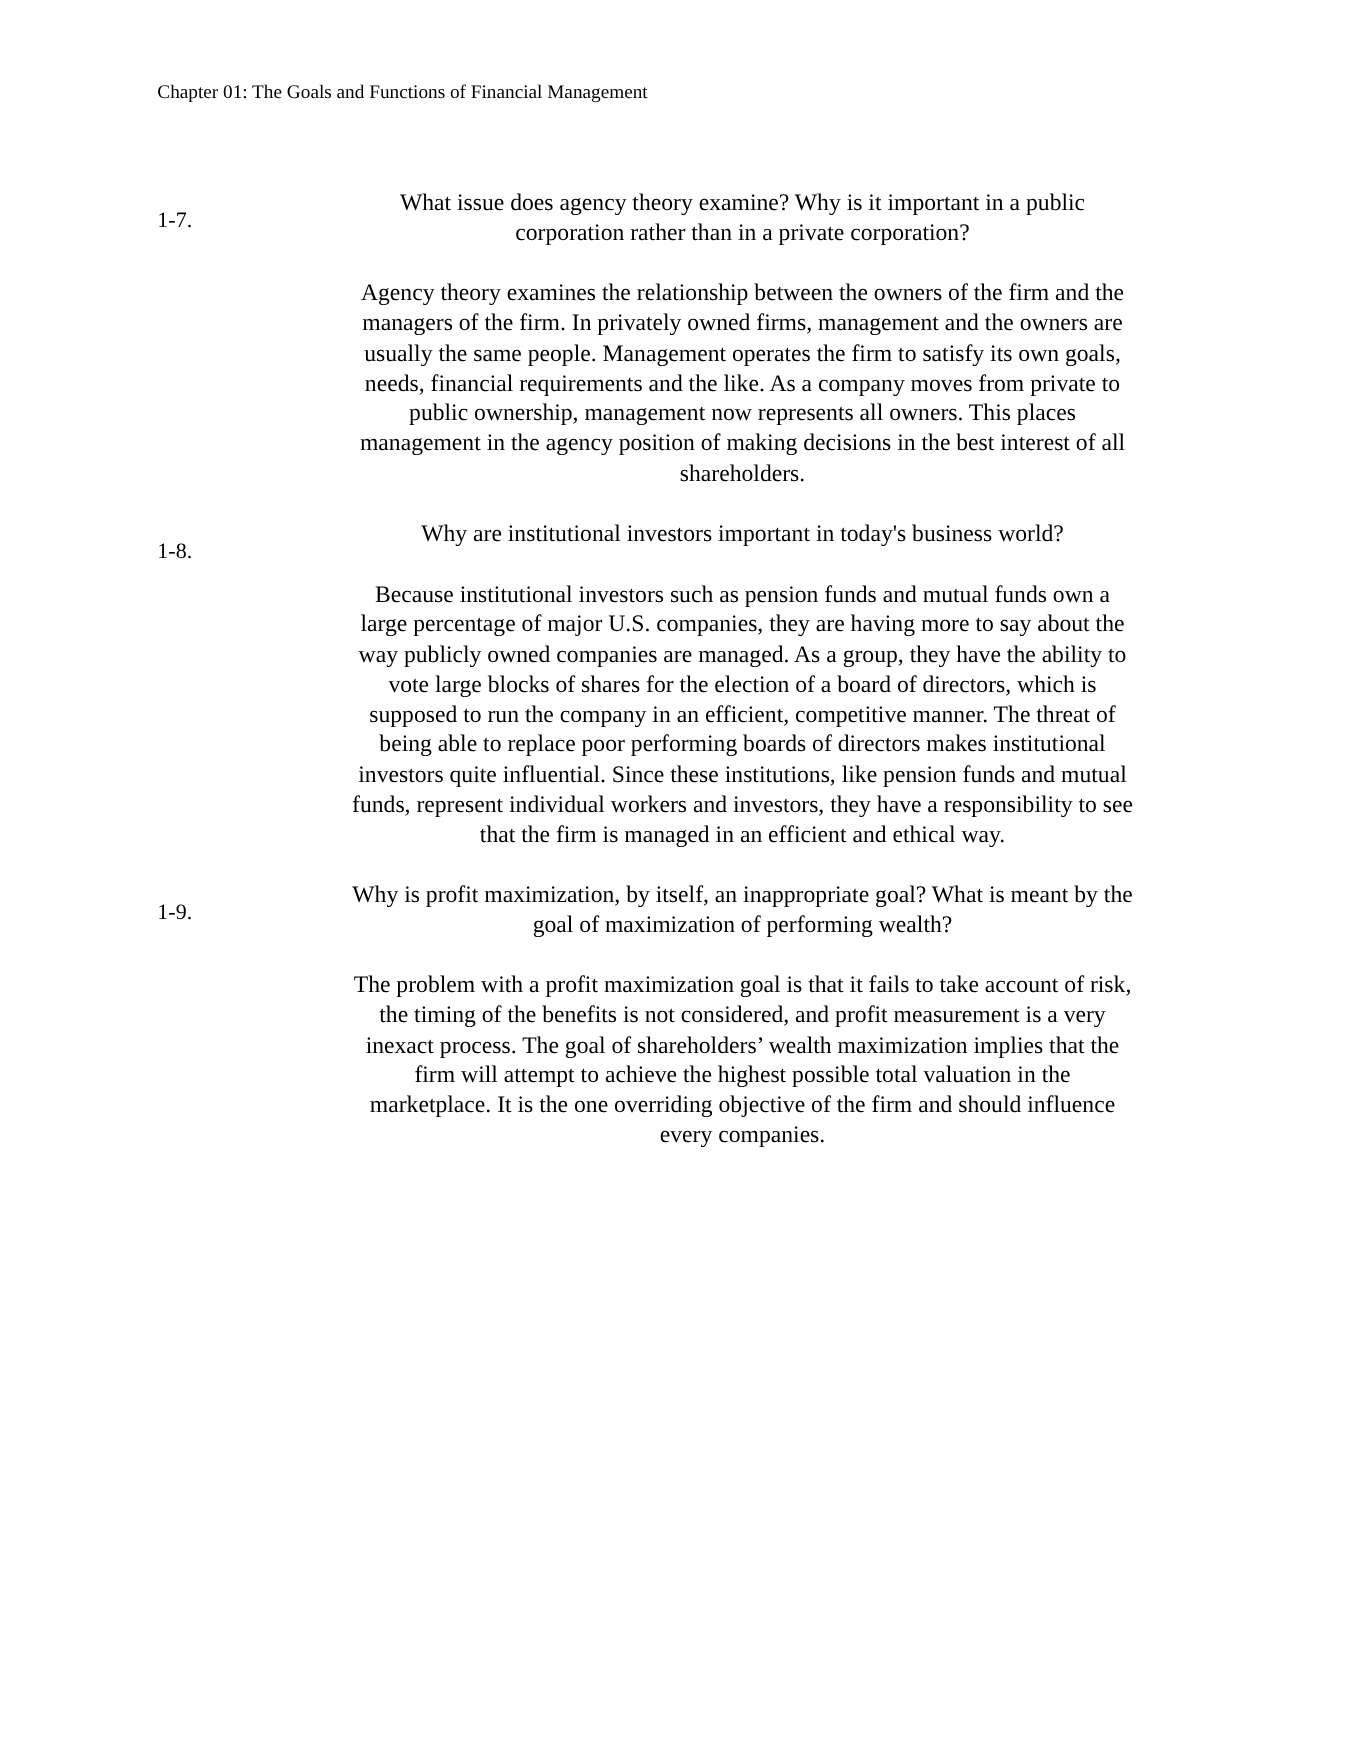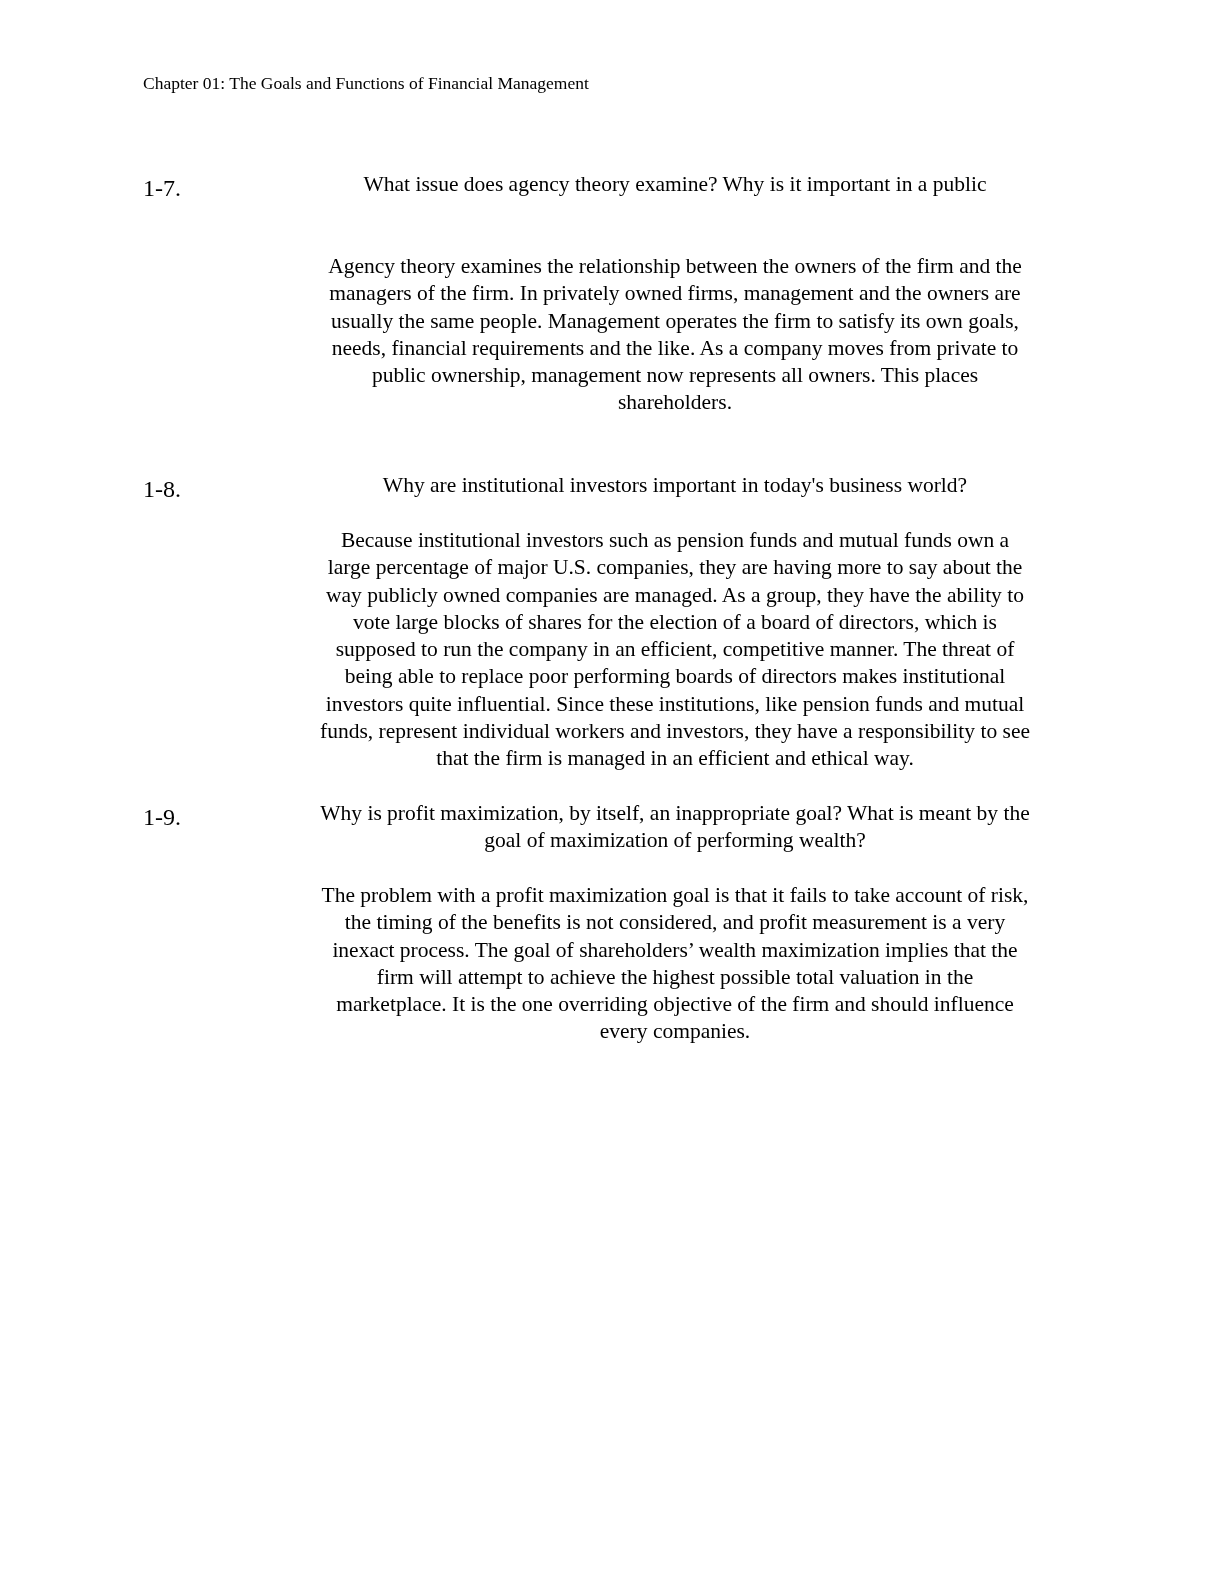--- a/index.html
+++ b/index.html
@@ -31,22 +31,22 @@
       white-space: nowrap;
     }
     .qa {
       position: absolute;
       left: 143px;
       width: 930px;
     }
     .qa .num {
       position: absolute;
       left: 0;
-      top: 4px;
-      font-size: 24px;
+      top: 16px;
+      font-size: 20px;
       line-height: 27.3px;
     }
     .qa .question,
     .qa .answer {
       position: absolute;
       left: 132px;
       width: 800px;
       font-size: 21.5px;
       line-height: 27.3px;
       margin: 0;
@@ -59,27 +59,29 @@
 <body>
 
 <div class="page">
 
   <div class="header">Chapter 01: The Goals and Functions of Financial Management</div>
 
   <div class="qa" style="top:171px;">
     <span class="num">1-7.</span>
     <div class="question">
       <span class="line">What issue does agency theory examine? Why is it important in a public</span>
+      <span class="line">corporation rather than in a private corporation?</span>
     </div>
     <div class="answer" style="top:82px;">
       <span class="line">Agency theory examines the relationship between the owners of the firm and the</span>
       <span class="line">managers of the firm. In privately owned firms, management and the owners are</span>
       <span class="line">usually the same people. Management operates the firm to satisfy its own goals,</span>
       <span class="line">needs, financial requirements and the like. As a company moves from private to</span>
       <span class="line">public ownership, management now represents all owners. This places</span>
+      <span class="line">management in the agency position of making decisions in the best interest of all</span>
       <span class="line">shareholders.</span>
     </div>
   </div>
 
   <div class="qa" style="top:472px;">
     <span class="num">1-8.</span>
     <div class="question">
       <span class="line">Why are institutional investors important in today's business world?</span>
     </div>
     <div class="answer" style="top:55px;">

